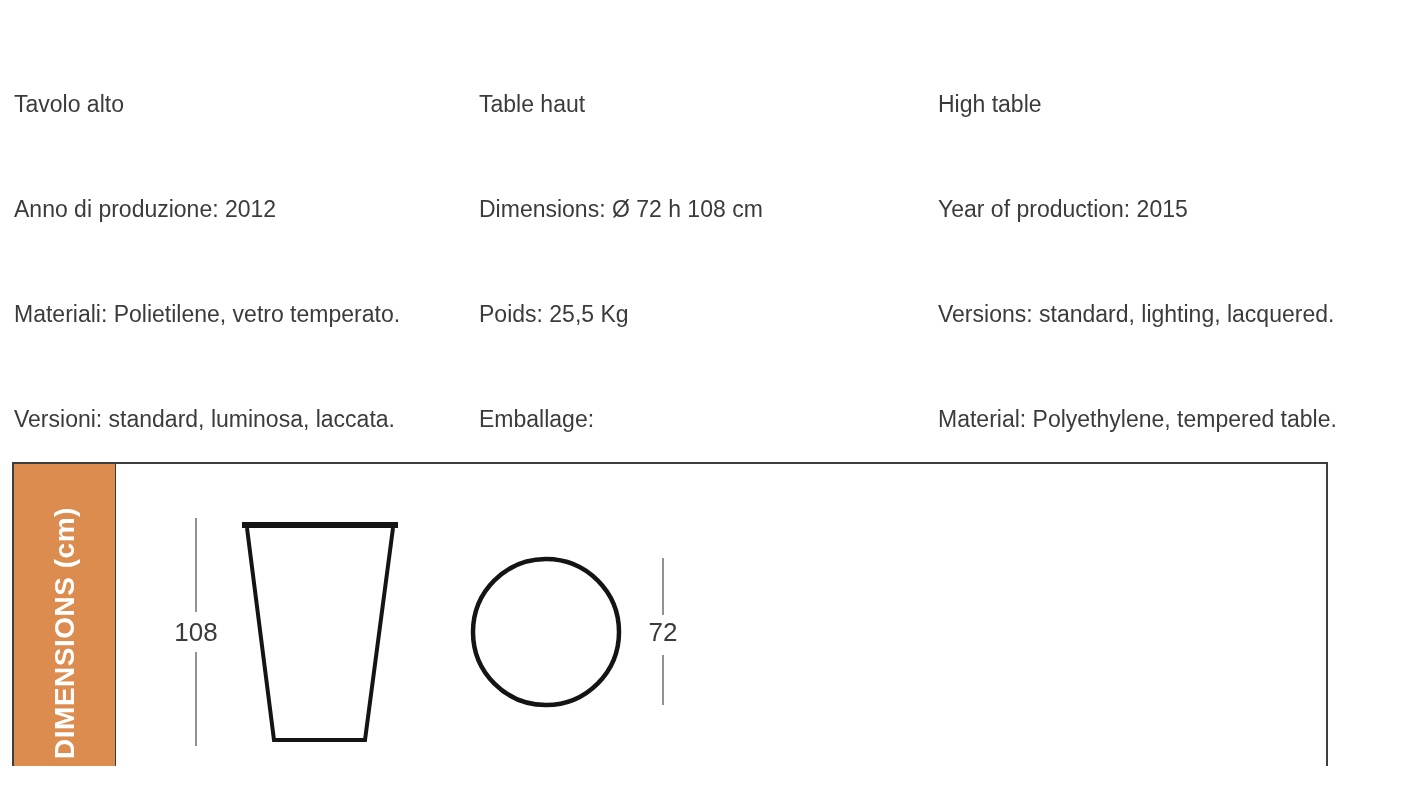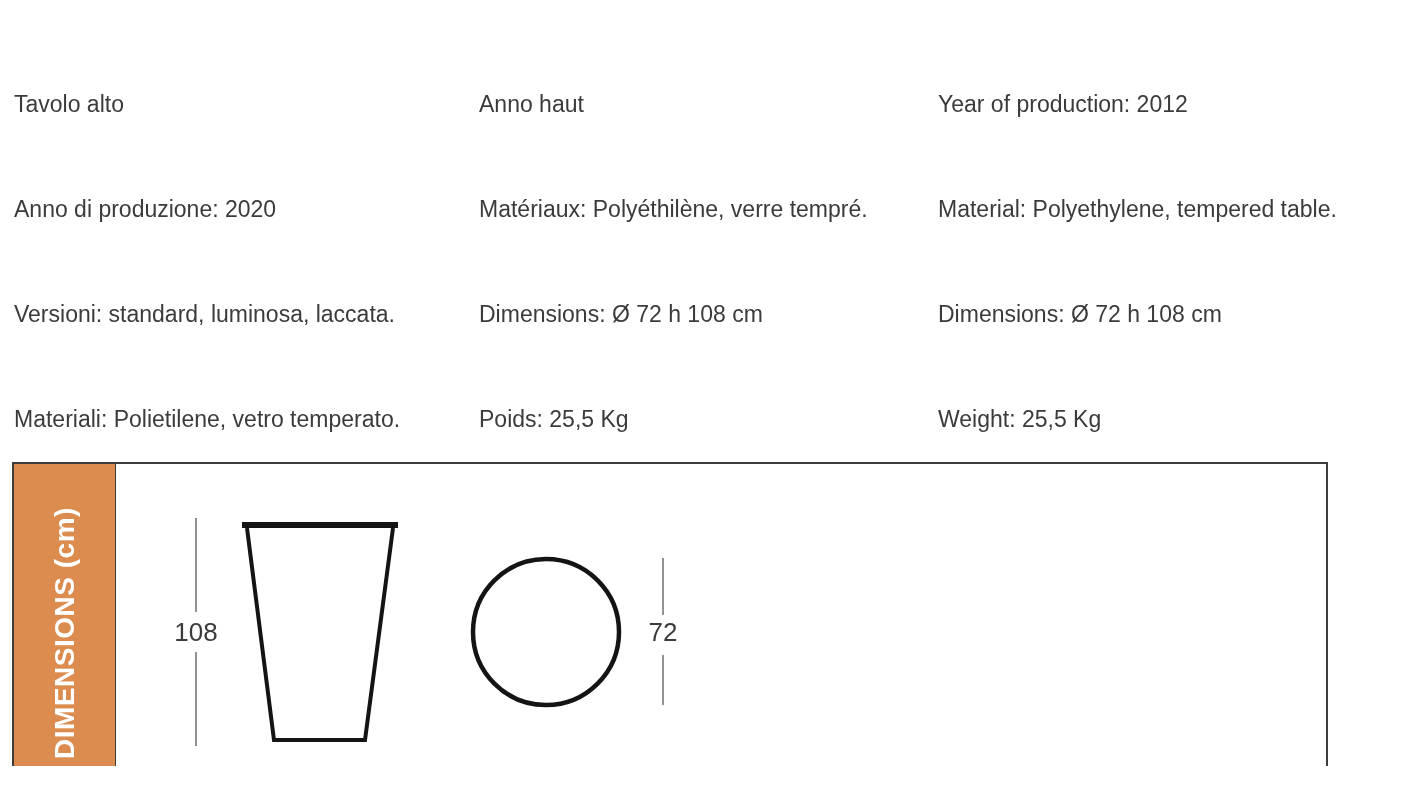--- a/index.html
+++ b/index.html
@@ -71,46 +71,47 @@
     fill: #3b3b3b;
   }
 </style>
 </head>
 <body>
 
 <div class="page">
 
   <div class="spec-col c1">
     <div class="spec-line">Tavolo alto</div>
-    <div class="spec-line">Anno di produzione: 2020</div>
+    <div class="spec-line">Anno di produzione: 2012</div>
+    <div class="spec-line">Materiali: Polietilene, vetro temperato.</div>
     <div class="spec-line">Versioni: standard, luminosa, laccata.</div>
-    <div class="spec-line">Materiali: Polietilene, vetro temperato.</div>
     <div class="spec-line">Dimensioni: Ø 72 h 108 cm</div>
     <div class="spec-line">Peso: 25,5 Kg</div>
     <div class="spec-line">Imballaggio:</div>
     
     
     
     
   </div>
 
   <div class="spec-col c2">
-    <div class="spec-line">Anno haut</div>
-    <div class="spec-line">Matériaux: Polyéthilène, verre tempré.</div>
+    <div class="spec-line">Table haut</div>
     <div class="spec-line">Dimensions: Ø 72 h 108 cm</div>
     <div class="spec-line">Poids: 25,5 Kg</div>
     <div class="spec-line">Emballage:</div>
     
     
     
     
   </div>
 
   <div class="spec-col c3">
-    <div class="spec-line">Year of production: 2012</div>
+    <div class="spec-line">High table</div>
+    <div class="spec-line">Year of production: 2015</div>
+    <div class="spec-line">Versions: standard, lighting, lacquered.</div>
     <div class="spec-line">Material: Polyethylene, tempered table.</div>
     <div class="spec-line">Dimensions: Ø 72 h 108 cm</div>
     <div class="spec-line">Weight: 25,5 Kg</div>
     <div class="spec-line">Packaging:</div>
     
     
     
     
   </div>
 

